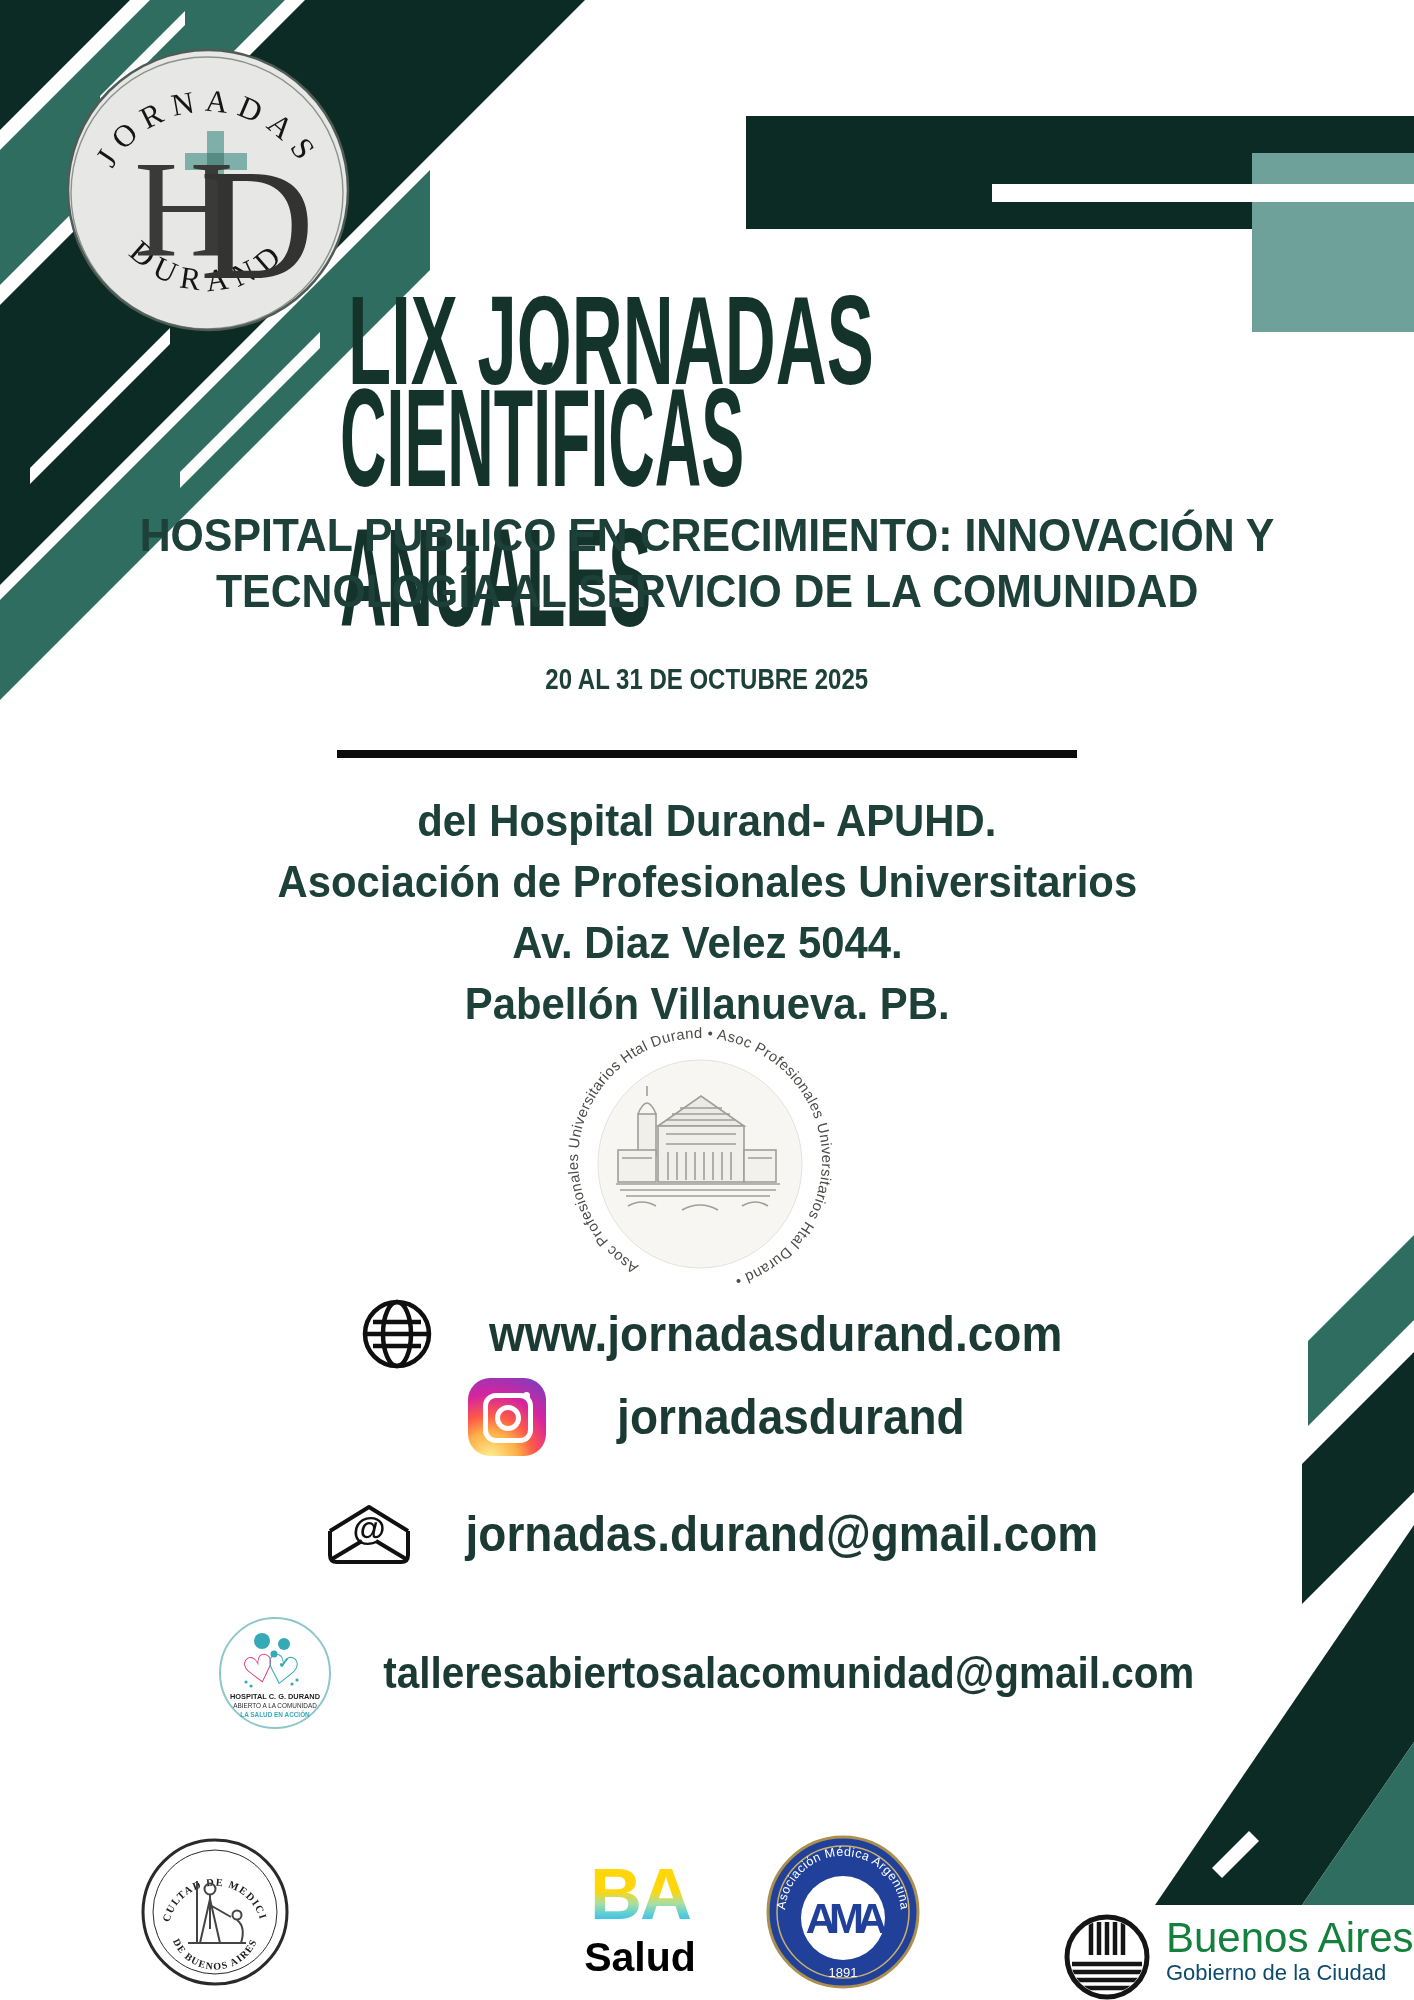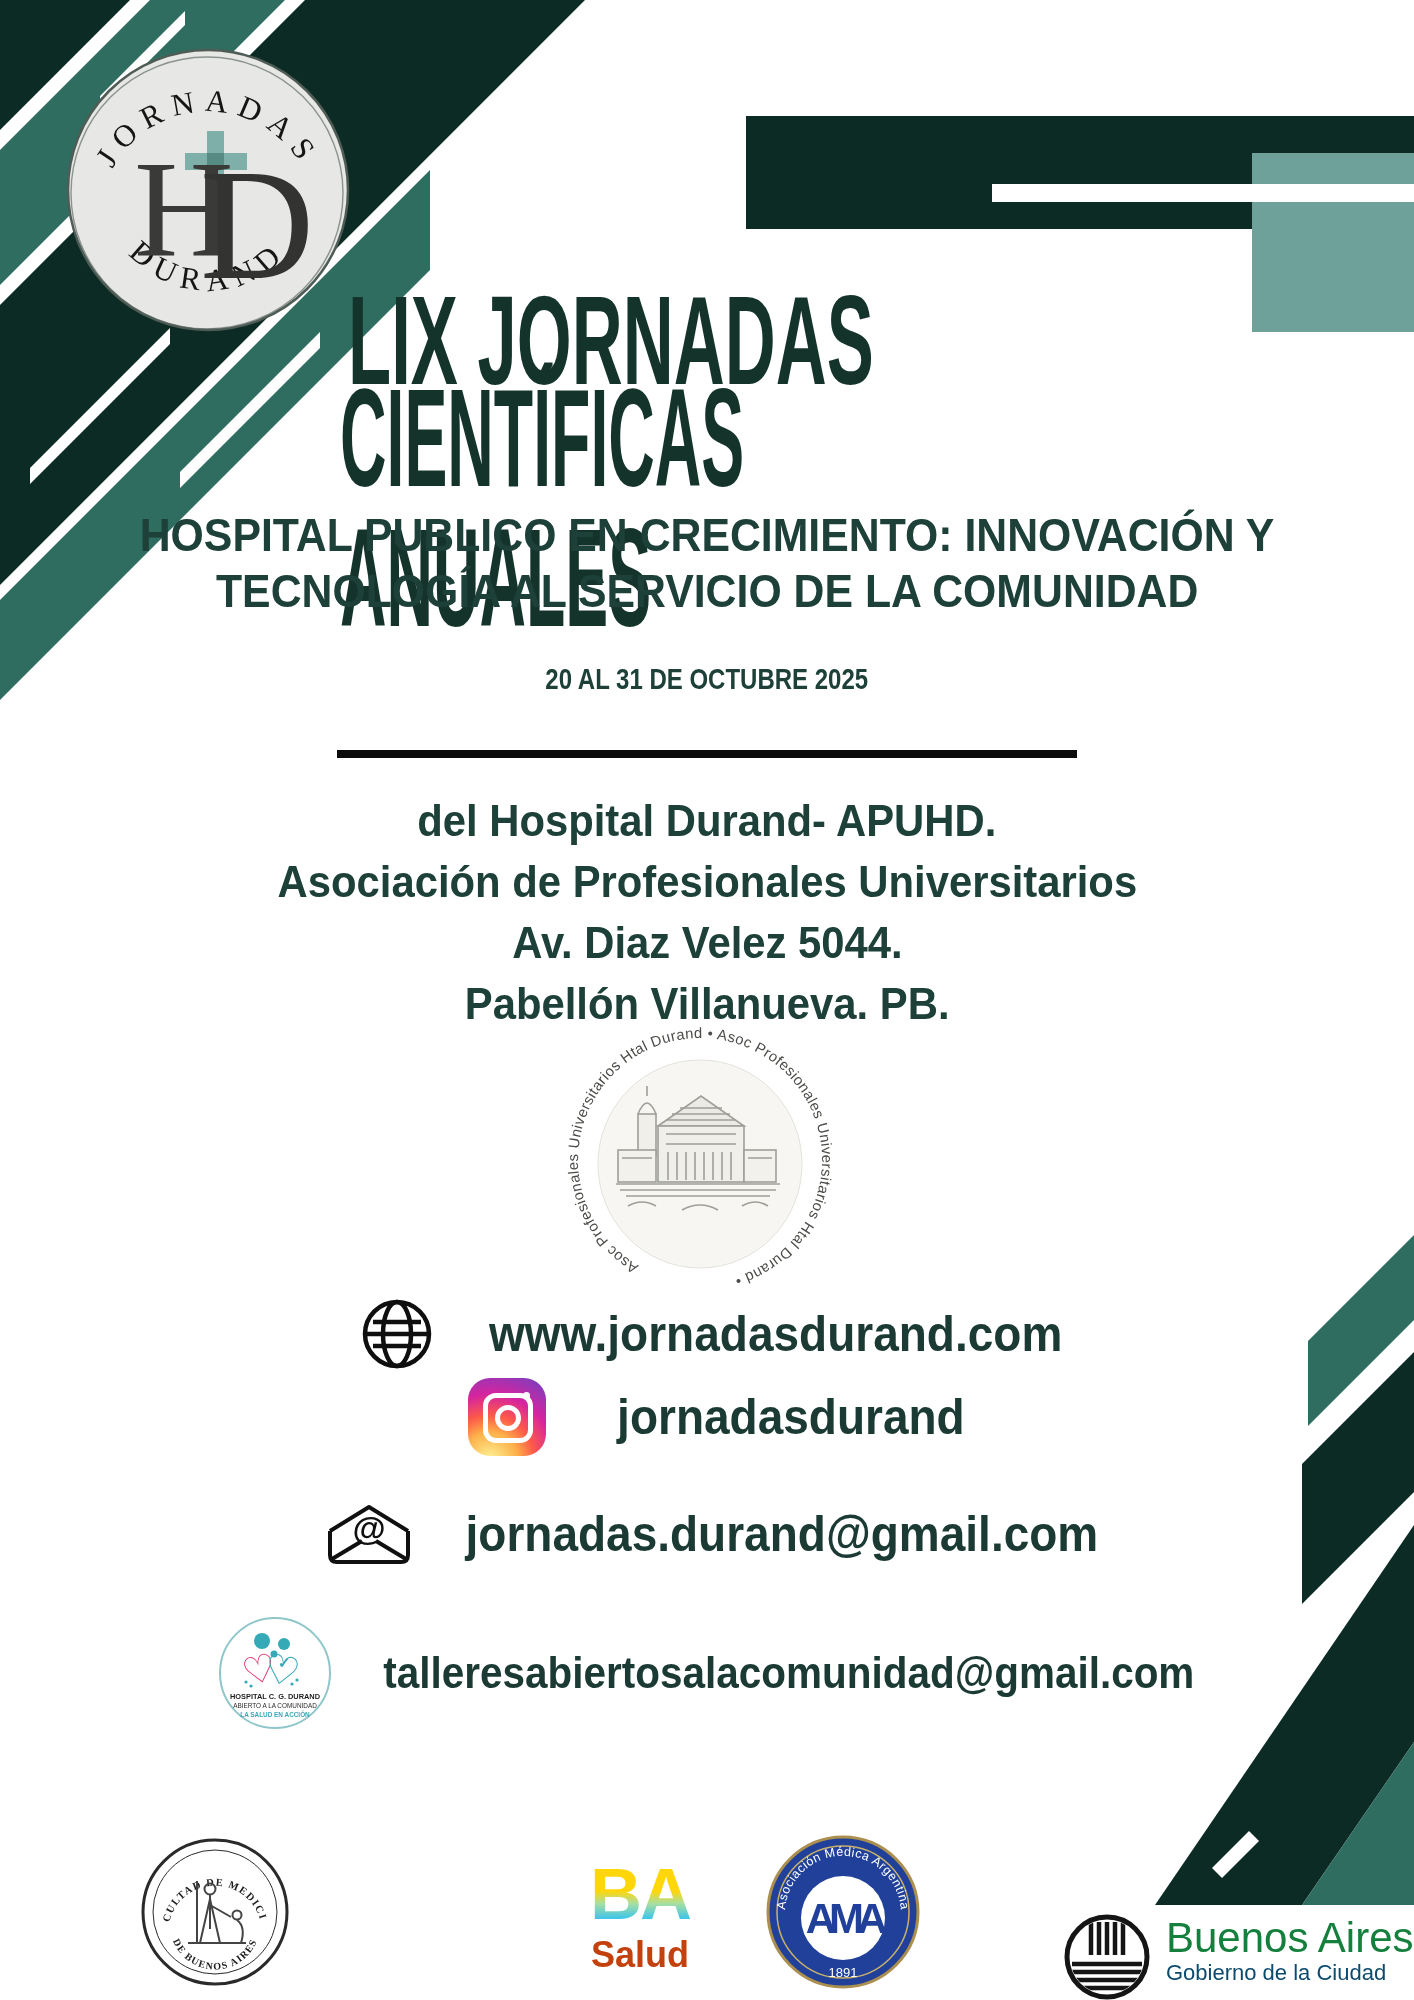--- a/index.html
+++ b/index.html
@@ -32,21 +32,21 @@
   .igicon{width:78px;height:78px;border-radius:22px;position:relative;flex:0 0 auto;
           background:radial-gradient(circle at 28% 105%, #fdf497 0%, #fdb049 28%, #fd5949 45%, #d6249f 66%, #8a3ab9 90%);}
   .igicon .frame{position:absolute;left:15px;top:15px;width:40px;height:40px;border:5px solid #fff;border-radius:13px;}
   .igicon .lens{position:absolute;left:27px;top:27px;width:16px;height:16px;border:5px solid #fff;border-radius:50%;}
   .igicon .dot{position:absolute;left:55px;top:14px;width:7px;height:7px;background:#fff;border-radius:50%;}
 
   
   .ba-grad{font-size:72px;font-weight:bold;letter-spacing:-2px;line-height:1;
            background:linear-gradient(180deg,#ffd60a 46%,#a9dfa0 63%,#35c3f0 86%);
            -webkit-background-clip:text;background-clip:text;color:transparent;margin-top:8px;}
-  .ba-salud{font-size:36px;font-weight:bold;color:#c2410c;margin-top:4px;text-align:center;}
+  .ba-salud{font-size:41px;font-weight:bold;color:#000000;margin-top:4px;text-align:center;}
   .gcba-name{font-size:42px;color:#15803d;line-height:1.05;}
   .gcba-sub{font-size:22px;color:#0c4a6e;}
   svg text{font-family:"Liberation Sans",sans-serif;}
   .serif{font-family:"Liberation Serif",serif;}
 </style>
 </head>
 <body>
 
 <div id="page">
 

